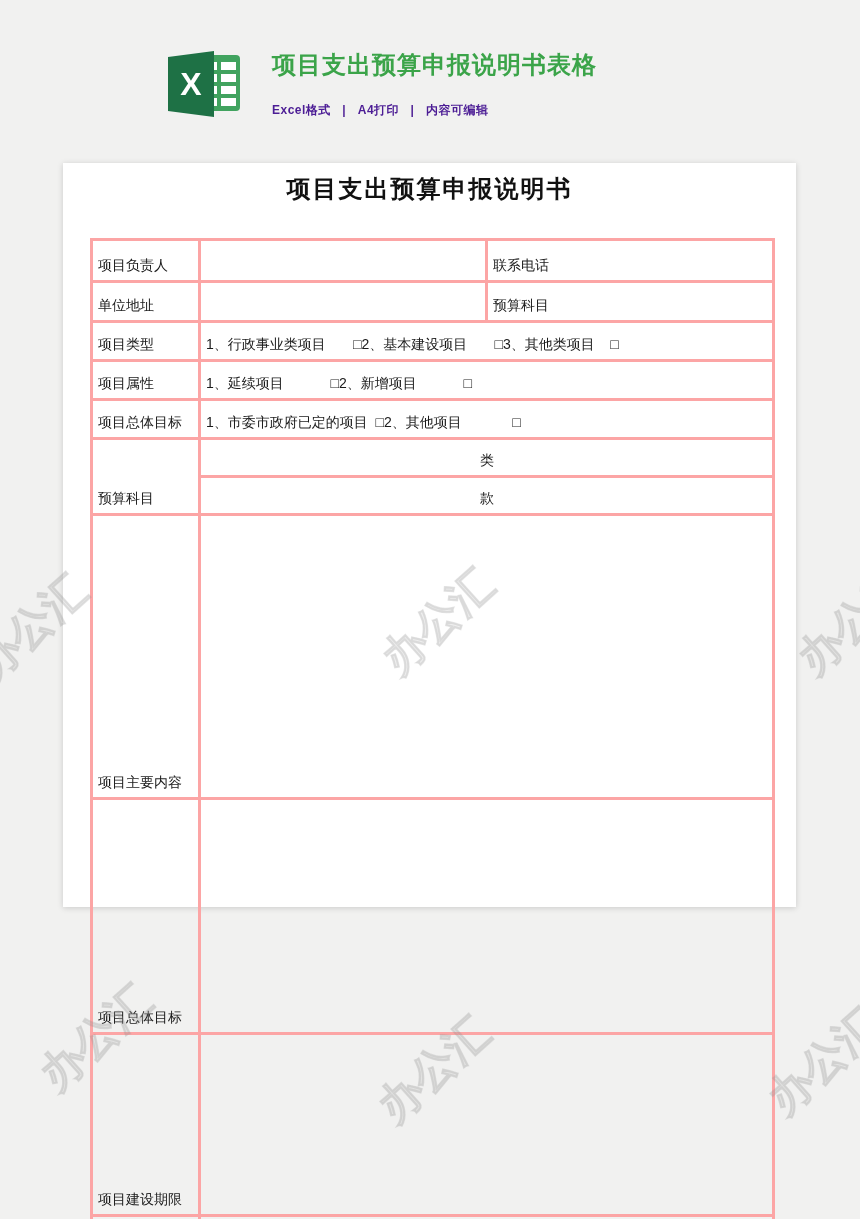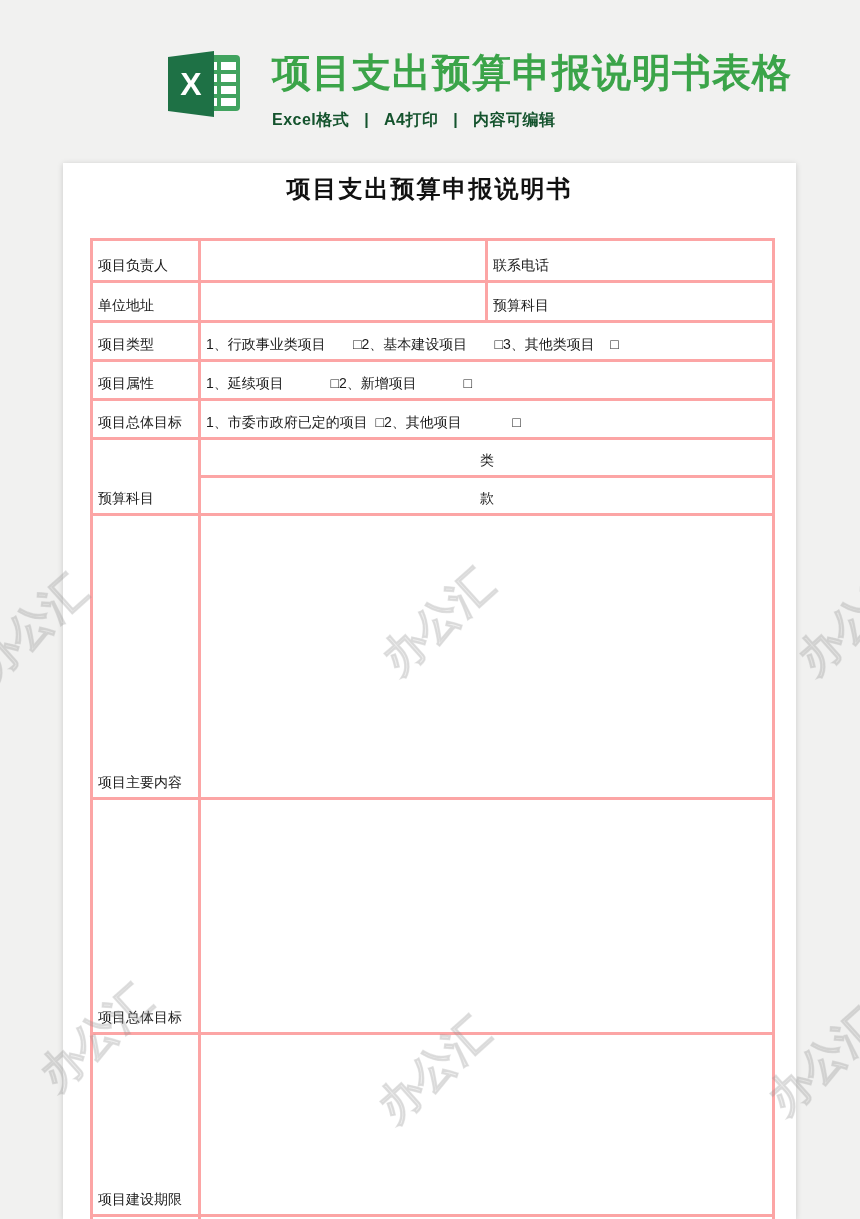--- a/index.html
+++ b/index.html
@@ -26,31 +26,31 @@
   .logo-sheet .cell { background: #ffffff; }
   .logo-front {
     position: absolute; left: 0; top: 1px; width: 46px; height: 66px;
     background: #1e7145;
     clip-path: polygon(0 9%, 100% 0, 100% 100%, 0 91%);
     display: flex; align-items: center; justify-content: center;
     color: #fff; font-weight: bold; font-size: 32px;
   }
   .header-text { padding-top: 2px; }
   .template-title {
-    font-size: 39px; font-weight: bold; color: #3ba449; letter-spacing: 1px;
+    font-size: 24px; font-weight: bold; color: #3ba449; letter-spacing: 1px;
     line-height: 1.1;
   }
   .template-subtitle {
-    margin-top: 15px; font-size: 16px; font-weight: bold; color: #14532d;
+    margin-top: 24px; font-size: 12px; font-weight: bold; color: #4c1d95;
     white-space: pre-wrap; letter-spacing: 0.5px;
   }
 
   
   .page {
-    position: absolute; left: 63px; top: 163px; width: 733px; height: 1056px;
+    position: absolute; left: 63px; top: 163px; width: 733px; height: 744px;
     background: #ffffff; box-shadow: 0 1px 6px rgba(0,0,0,0.16); z-index: 1;
   }
   .doc-title {
     position: absolute; top: 10px; left: 0; width: 100%;
     text-align: center; font-size: 24px; font-weight: bold; color: #111;
     letter-spacing: 2px;
   }
 
   
   table.decl {

